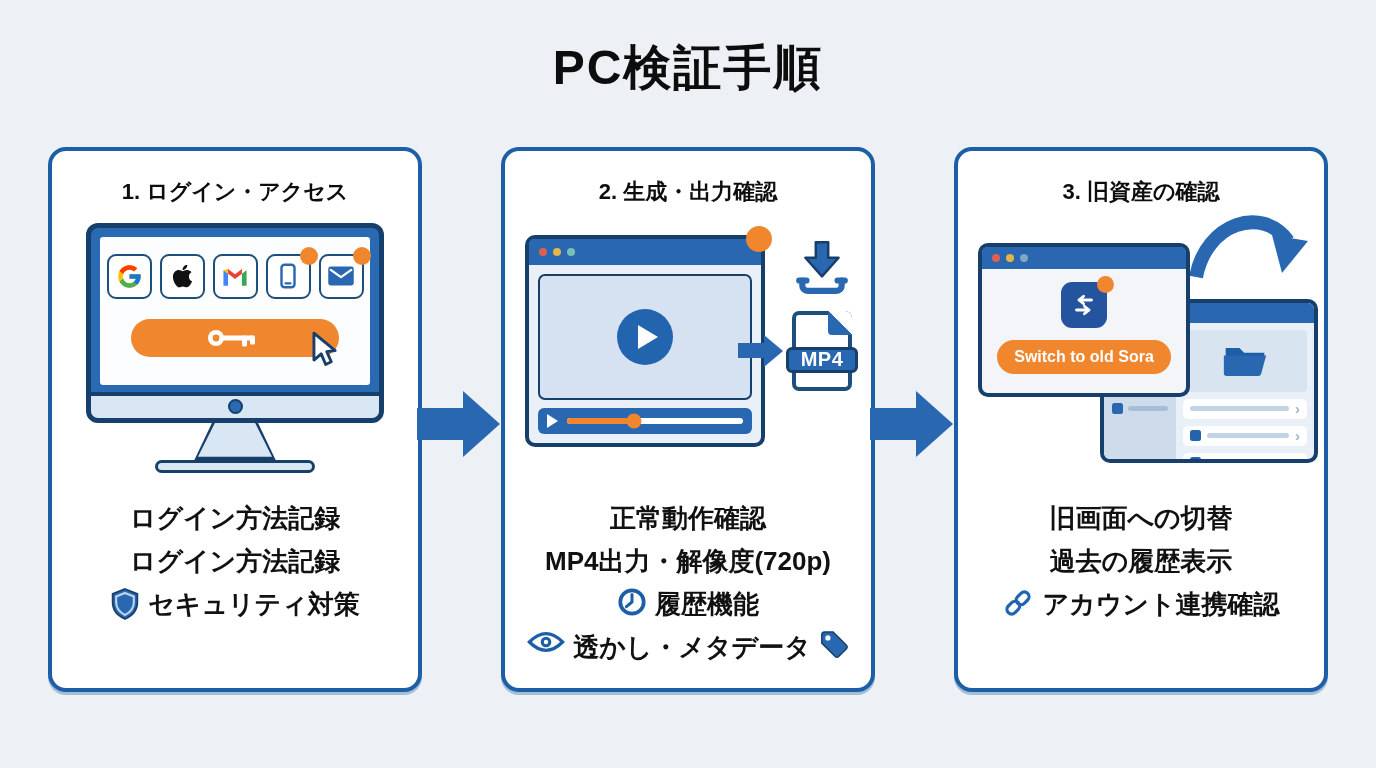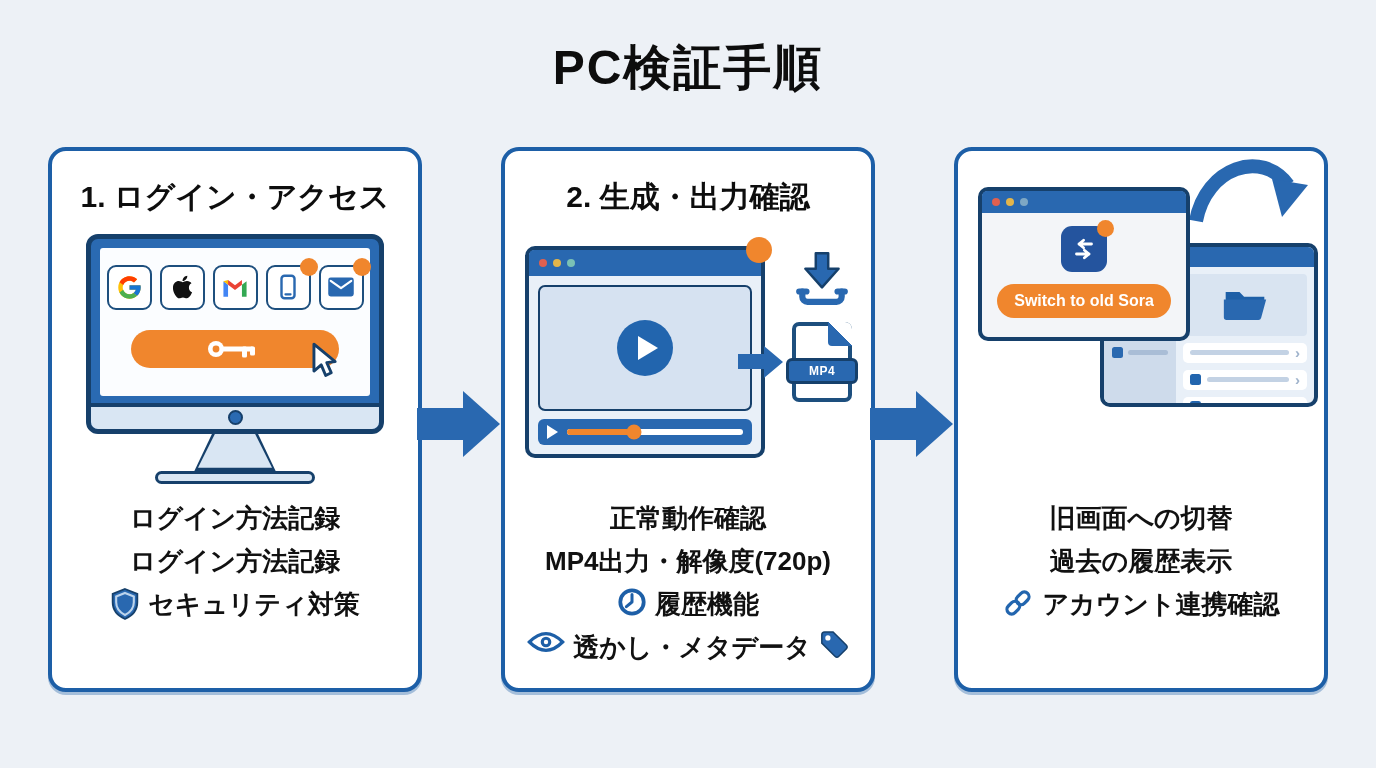--- a/index.html
+++ b/index.html
@@ -26,21 +26,21 @@
     position:relative;
     width:374px; height:545px;
     background:#fff;
     border:4px solid #1d5fa7;
     border-radius:18px;
     box-shadow:0 3px 0 rgba(29,95,167,.35);
   }
   .card h2 {
     margin-top:26px;
     text-align:center;
-    font-size:30px;
+    font-size:22px;
     font-weight:800;
     color:#0d0d0d;
     white-space:nowrap;
   }
   
   .connector { width:79px; position:relative; }
   .c-arrow { position:absolute; top:244px; left:-5px; display:flex; align-items:center; }
   .c-bar  { width:46px; height:32px; background:#2968b0; }
   .c-head { width:0; height:0; border-top:33px solid transparent; border-bottom:33px solid transparent; border-left:37px solid #2968b0; }
   
@@ -79,21 +79,21 @@
   .vtri { width:0; height:0; border-top:7px solid transparent; border-bottom:7px solid transparent; border-left:11px solid #fff; }
   .track { flex:1; height:6px; background:#fff; border-radius:3px; position:relative; }
   .track .fill { position:absolute; left:0; top:0; bottom:0; width:38%; background:#f0862d; border-radius:3px; }
   .track .knob { position:absolute; left:38%; top:50%; transform:translate(-50%,-50%); width:15px; height:15px; border-radius:50%; background:#f0862d; }
   .arrow-sm { position:absolute; right:88px; top:128px; display:flex; align-items:center; }
   .arrow-sm .bar { width:26px; height:15px; background:#2968b0; }
   .arrow-sm .head { width:0; height:0; border-top:16px solid transparent; border-bottom:16px solid transparent; border-left:19px solid #2968b0; }
   .outcol { position:absolute; right:10px; top:30px; width:78px; display:flex; flex-direction:column; align-items:center; gap:16px; }
   .file { position:relative; width:60px; height:80px; background:#fff; border:4px solid #1d4f7e; border-radius:7px; }
   .file .fold { position:absolute; top:-4px; right:-4px; width:24px; height:24px; background:linear-gradient(225deg,#ffffff 50%,#2968b0 50%); border-radius:0 7px 0 4px; }
-  .file .band { position:absolute; left:-10px; right:-10px; top:32px; height:26px; background:#2968b0; border:3px solid #16406b; border-radius:6px; color:#fff; font-weight:800; font-size:12px; display:flex; align-items:center; justify-content:center; letter-spacing:.5px; }
+  .file .band { position:absolute; left:-10px; right:-10px; top:32px; height:26px; background:#2968b0; border:3px solid #16406b; border-radius:6px; color:#fff; font-weight:800; font-size:20px; display:flex; align-items:center; justify-content:center; letter-spacing:.5px; }
   
   .win-back { position:absolute; left:142px; top:92px; width:218px; height:164px; border:4px solid #16406b; border-radius:10px; background:#e9f0f8; overflow:hidden; }
   .wb-bar { height:20px; background:#2968b0; }
   .wb-cols { display:flex; height:calc(100% - 20px); }
   .wb-left { width:72px; background:#cedbeb; padding-top:56px; display:flex; flex-direction:column; gap:13px; align-items:center; }
   .mini { width:56px; display:flex; align-items:center; gap:5px; }
   .msq { width:11px; height:11px; background:#2968b0; border-radius:2.5px; }
   .mln { flex:1; height:5px; background:#a9bdd6; border-radius:3px; }
   .wb-main { flex:1; padding:7px 7px 5px; }
   .folder-panel { height:62px; background:#d9e4f1; border-radius:4px; display:flex; align-items:center; justify-content:center; }
@@ -285,20 +285,21 @@
   </div>
 
   <div class="connector">
     <div class="c-arrow">
         <span class="c-bar"></span>
         <span class="c-head"></span>
       </div>
   </div>
 
   <div class="card">
+    <h2>3. 旧資産の確認</h2>
 
     <div class="illus">
       <div class="win-back">
         <div class="wb-bar"></div>
         <div class="wb-cols">
           <div class="wb-left">
             <div class="mini">
                 <span class="msq"></span>
                 <span class="mln"></span>
               </div>

